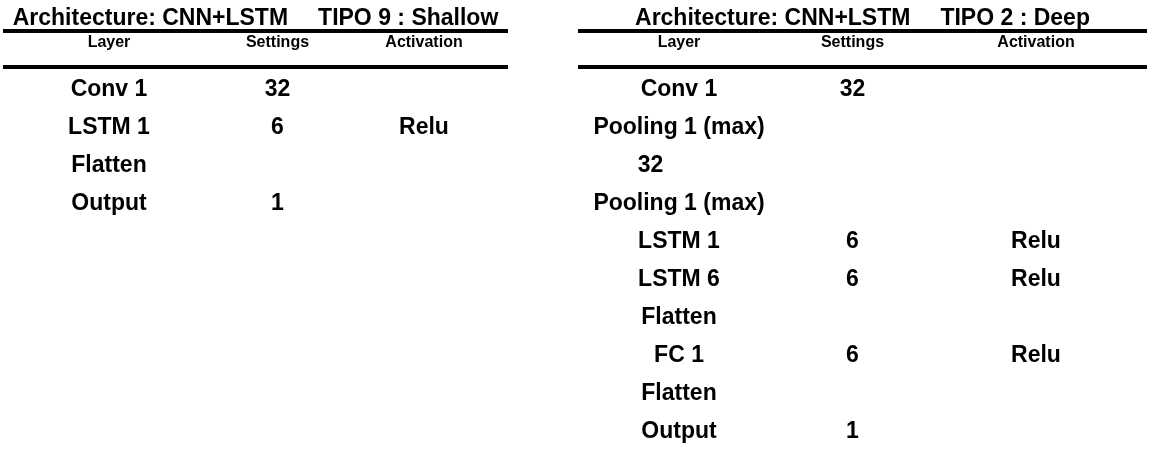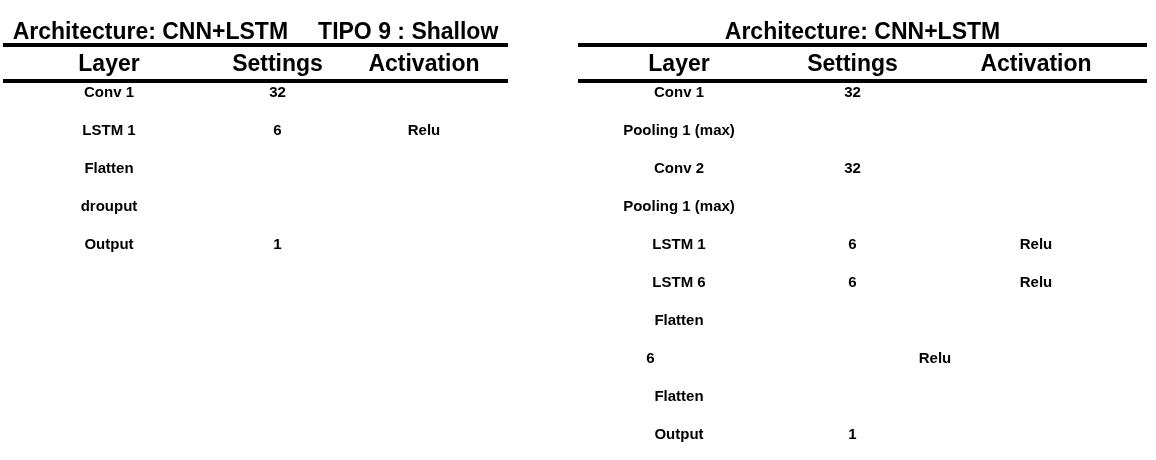--- a/index.html
+++ b/index.html
@@ -7,46 +7,46 @@
   .page {
     position: relative;
     width: 1156px;
     height: 460px;
     background: #ffffff;
     color: #000000;
     font-family: "Liberation Sans", sans-serif;
     font-weight: bold;
     overflow: hidden;
   }
-  .arch-table { position: absolute; top: 19px; }
+  .arch-table { position: absolute; top: 5px; }
   .t0 { left: 3px;   width: 505px; }
   .t1 { left: 578px; width: 569px; }
 
   .title-row {
     height: 28px;
     display: flex;
     justify-content: center;
     align-items: center;
     gap: 30px;
     font-size: 23px;
     line-height: 28px;
     white-space: nowrap;
     border-bottom: 4px solid #000000;
   }
   .head-row {
     height: 36px;
     display: flex;
-    align-items: center;
-    font-size: 23px;
+    font-size: 16px;
     border-bottom: 4px solid #000000;
   }
   .row {
     height: 38px;
     display: flex;
-    font-size: 15px;
+    align-items: center;
+    font-size: 23px;
   }
   .col { text-align: center; white-space: nowrap; }
   .t0 .col-layer      { width: 212px; }
   .t0 .col-settings   { width: 125px; }
   .t0 .col-activation { flex: 1; }
   .t1 .col-layer      { width: 202px; }
   .t1 .col-settings   { width: 145px; }
   .t1 .col-activation { flex: 1; }
 </style>
 </head>
@@ -74,54 +74,49 @@
           <span class="col col-layer">LSTM 1</span>
           <span class="col col-settings">6</span>
           <span class="col col-activation">Relu</span>
         </div>
         <div class="row">
           <span class="col col-layer">Flatten</span>
           <span class="col col-settings"></span>
           <span class="col col-activation"></span>
         </div>
         <div class="row">
-          <span class="col col-layer">drouput</span>
-          <span class="col col-settings"></span>
-          <span class="col col-activation"></span>
-        </div>
-        <div class="row">
           <span class="col col-layer">Output</span>
           <span class="col col-settings">1</span>
           <span class="col col-activation"></span>
         </div>
       </div>
   </section>
 
   <section class="arch-table t1">
     <header class="title-row">
       <span>Architecture: CNN+LSTM</span>
+      <span>TIPO 2 : Deep</span>
     </header>
     <div class="head-row">
       <span class="col col-layer">Layer</span>
       <span class="col col-settings">Settings</span>
       <span class="col col-activation">Activation</span>
     </div>
     <div class="body">
         <div class="row">
           <span class="col col-layer">Conv 1</span>
           <span class="col col-settings">32</span>
           <span class="col col-activation"></span>
         </div>
         <div class="row">
           <span class="col col-layer">Pooling 1 (max)</span>
           <span class="col col-settings"></span>
           <span class="col col-activation"></span>
         </div>
         <div class="row">
-          <span class="col col-layer">Conv 2</span>
           <span class="col col-settings">32</span>
           <span class="col col-activation"></span>
         </div>
         <div class="row">
           <span class="col col-layer">Pooling 1 (max)</span>
           <span class="col col-settings"></span>
           <span class="col col-activation"></span>
         </div>
         <div class="row">
           <span class="col col-layer">LSTM 1</span>
@@ -132,20 +127,21 @@
           <span class="col col-layer">LSTM 6</span>
           <span class="col col-settings">6</span>
           <span class="col col-activation">Relu</span>
         </div>
         <div class="row">
           <span class="col col-layer">Flatten</span>
           <span class="col col-settings"></span>
           <span class="col col-activation"></span>
         </div>
         <div class="row">
+          <span class="col col-layer">FC 1</span>
           <span class="col col-settings">6</span>
           <span class="col col-activation">Relu</span>
         </div>
         <div class="row">
           <span class="col col-layer">Flatten</span>
           <span class="col col-settings"></span>
           <span class="col col-activation"></span>
         </div>
         <div class="row">
           <span class="col col-layer">Output</span>

